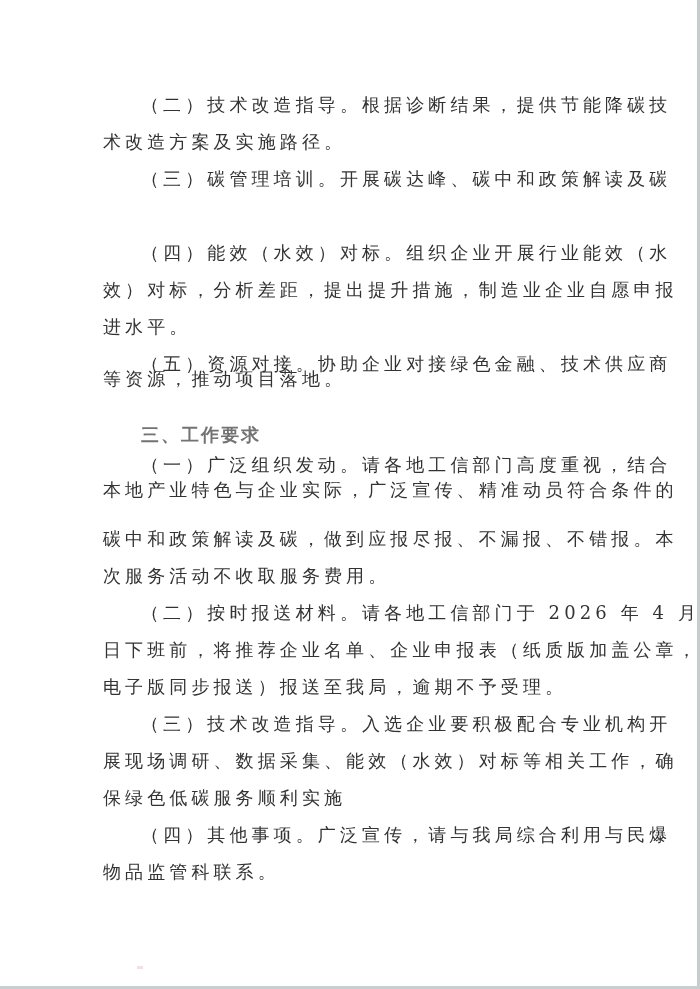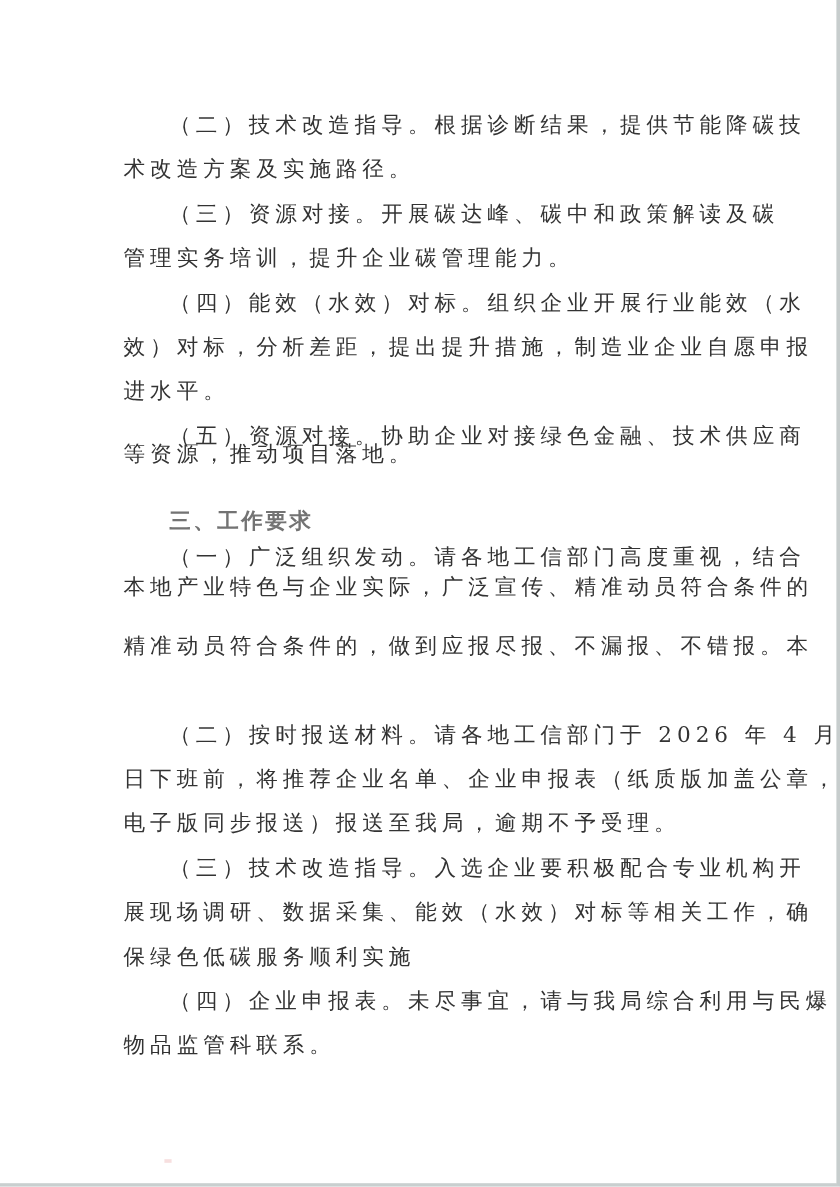--- a/index.html
+++ b/index.html
@@ -43,41 +43,41 @@
   }
 </style>
 </head>
 <body>
 
 <div class="page">
 
   <div class="line indent justify" style="top:94px">（二）技术改造指导。根据诊断结果，提供节能降碳技</div>
   <div class="line" style="top:131px">术改造方案及实施路径。</div>
 
-  <div class="line indent justify" style="top:168px">（三）资源对接。开展碳达峰、碳中和政策解读及碳</div>
-  <div class="line" style="top:205px">管理实务培训，提升企业碳管理能力。</div>
+  <div class="line indent justify" style="top:168px">（三）碳管理培训。开展碳达峰、碳中和政策解读及碳</div>
 
   <div class="line indent justify" style="top:242px">（四）能效（水效）对标。组织企业开展行业能效（水</div>
   <div class="line justify" style="top:279px">效）对标，分析差距，提出提升措施，制造业企业自愿申报</div>
   <div class="line" style="top:316px">进水平。</div>
 
   <div class="line indent justify" style="top:353px">（五）资源对接。协助企业对接绿色金融、技术供应商</div>
   <div class="line" style="top:368px">等资源，推动项目落地。</div>
 
   <div class="line heading" style="top:424px">三、工作要求</div>
 
   <div class="line indent justify" style="top:454px">（一）广泛组织发动。请各地工信部门高度重视，结合</div>
   <div class="line justify" style="top:479px">本地产业特色与企业实际，广泛宣传、精准动员符合条件的</div>
-  <div class="line justify" style="top:528px">精准动员符合条件的，做到应报尽报、不漏报、不错报。本</div>
+  <div class="line justify" style="top:528px">碳中和政策解读及碳，做到应报尽报、不漏报、不错报。本</div>
+  <div class="line" style="top:565px">次服务活动不收取服务费用。</div>
 
   <div class="line indent justify" style="top:602px">（二）按时报送材料。请各地工信部门于 2026 年 4 月 8</div>
   <div class="line justify" style="top:639px">日下班前，将推荐企业名单、企业申报表（纸质版加盖公章，</div>
   <div class="line" style="top:676px">电子版同步报送）报送至我局，逾期不予受理。</div>
 
   <div class="line indent justify" style="top:713px">（三）技术改造指导。入选企业要积极配合专业机构开</div>
   <div class="line justify" style="top:750px">展现场调研、数据采集、能效（水效）对标等相关工作，确</div>
   <div class="line" style="top:787px">保绿色低碳服务顺利实施</div>
 
-  <div class="line indent justify" style="top:824px">（四）企业申报表。未尽事宜，请与我局综合利用与民爆</div>
+  <div class="line indent justify" style="top:824px">（四）其他事项。广泛宣传，请与我局综合利用与民爆</div>
   <div class="line" style="top:861px">物品监管科联系。</div>
 
   <div class="speck"></div>
 </div>
 
 </body></html>

